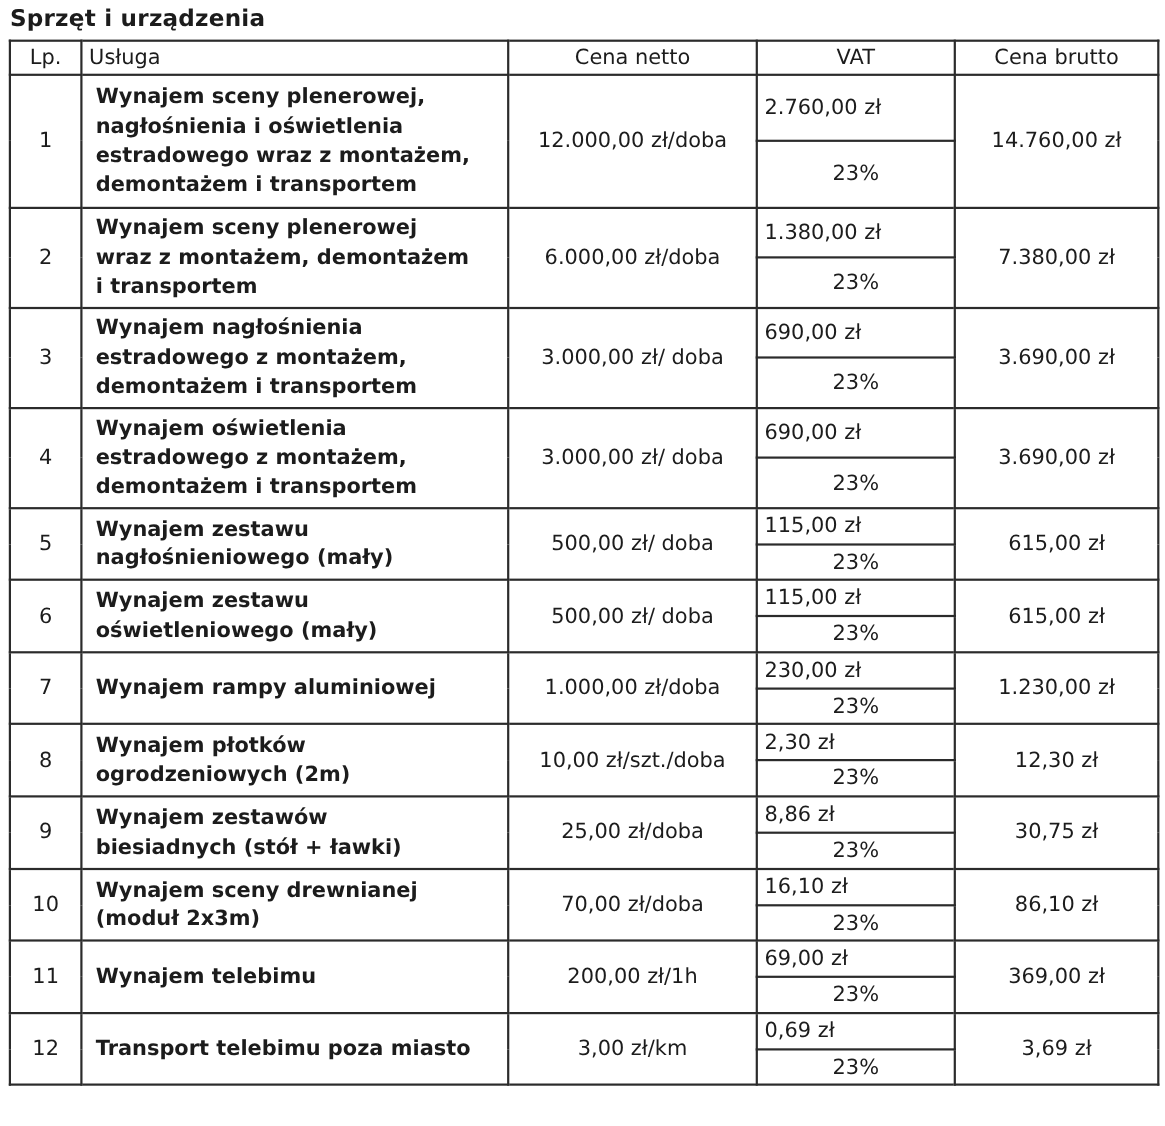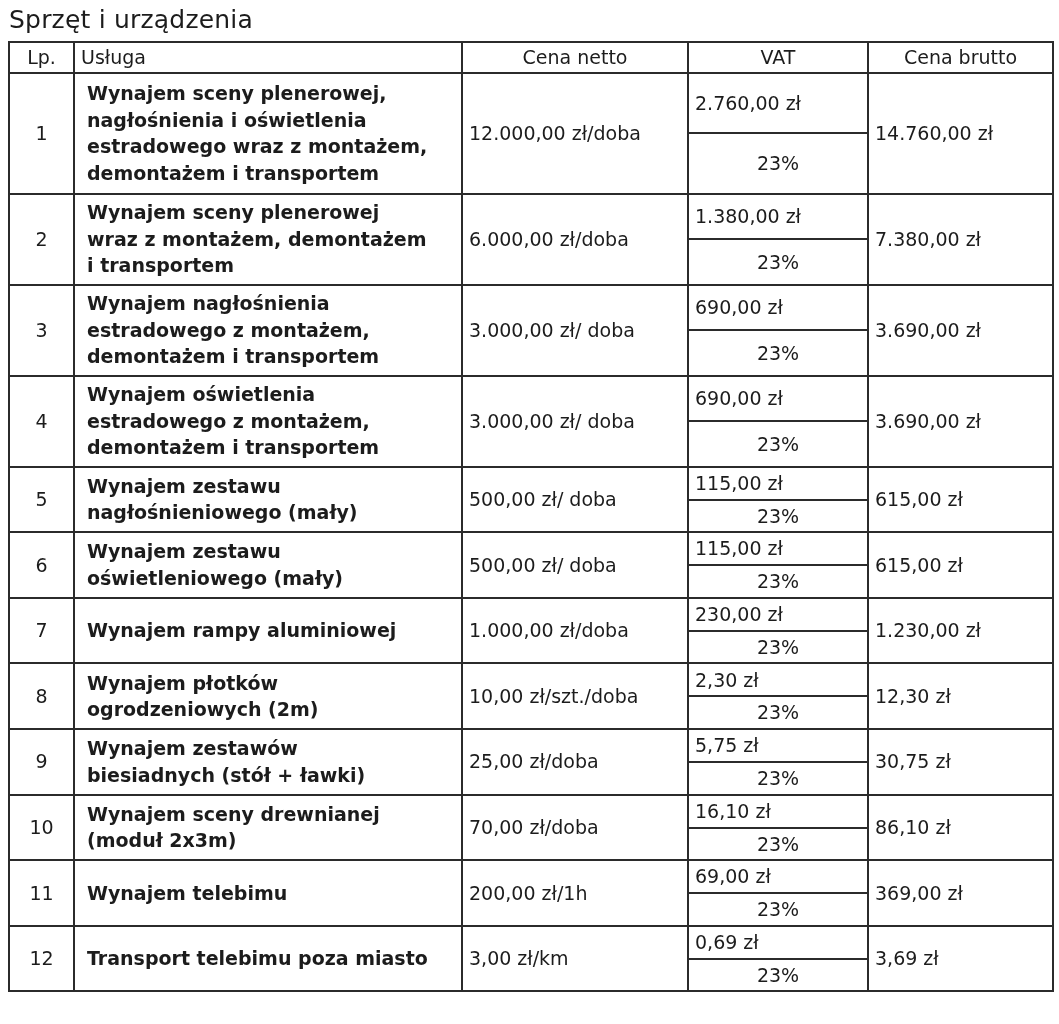--- a/index.html
+++ b/index.html
@@ -9,22 +9,22 @@
   }
   *{box-sizing:border-box;}
   html,body{margin:0;padding:0;background:var(--bg-color);}
   body{
     width:1059px;
     font-family:"DejaVu Sans","Liberation Sans",sans-serif;
     color:var(--text-color);
     padding:5px 7px 10px 8px;
   }
   .page-title{
-    font-size:25px;
-    font-weight:400;
+    font-size:21px;
+    font-weight:700;
     margin:0 0 7px 1px;
     letter-spacing:0.2px;
   }
   table.price-table{
     border-collapse:collapse;
     table-layout:fixed;
     width:1044px;
   }
   .price-table col.c-lp{width:65px;}
   .price-table col.c-service{width:388px;}
@@ -43,21 +43,21 @@
   .price-table thead th{height:22px;padding-top:1px;padding-bottom:1px;}
   .th-center{text-align:center;}
   .th-left{text-align:left;padding-left:12px;}
   td.lp-cell{text-align:center;}
   td.service-cell{
     text-align:left;
     padding:4px 30px 4px 12px;
     height:var(--h,auto);
     font-weight:bold;
   }
-  td.net-cell,td.gross-cell{text-align:left;}
+  td.net-cell,td.gross-cell{text-align:center;}
   td.vat-amount-cell{
     text-align:left;
     height:33px;
     padding:1px 6px;
     border-bottom:2px solid var(--border-color);
   }
   td.vat-rate-cell{
     text-align:center;
     min-height:28px;
     margin-top:25px;
@@ -173,21 +173,21 @@
       <td class="gross-cell" rowspan="2">12,30 zł</td>
     </tr>
     <tr class="row-bottom">
       <td class="vat-rate-cell">23%</td>
     </tr>
 
     <tr class="row-top">
       <td class="lp-cell" rowspan="2">9</td>
       <td class="service-cell" rowspan="2" style="--h:63px;">Wynajem zestawów biesiadnych (stół + ławki)</td>
       <td class="net-cell" rowspan="2">25,00 zł/doba</td>
-      <td class="vat-amount-cell">5,75 zł</td>
+      <td class="vat-amount-cell">8,86 zł</td>
       <td class="gross-cell" rowspan="2">30,75 zł</td>
     </tr>
     <tr class="row-bottom">
       <td class="vat-rate-cell">23%</td>
     </tr>
 
     <tr class="row-top">
       <td class="lp-cell" rowspan="2">10</td>
       <td class="service-cell" rowspan="2" style="--h:60px;">Wynajem sceny drewnianej (moduł 2x3m)</td>
       <td class="net-cell" rowspan="2">70,00 zł/doba</td>

